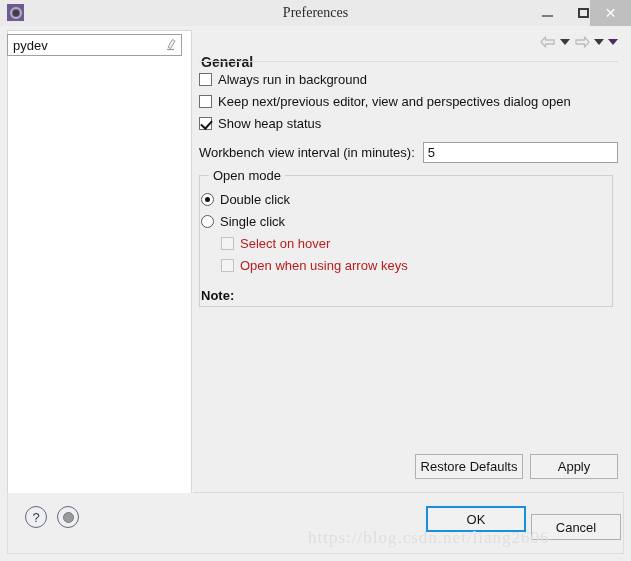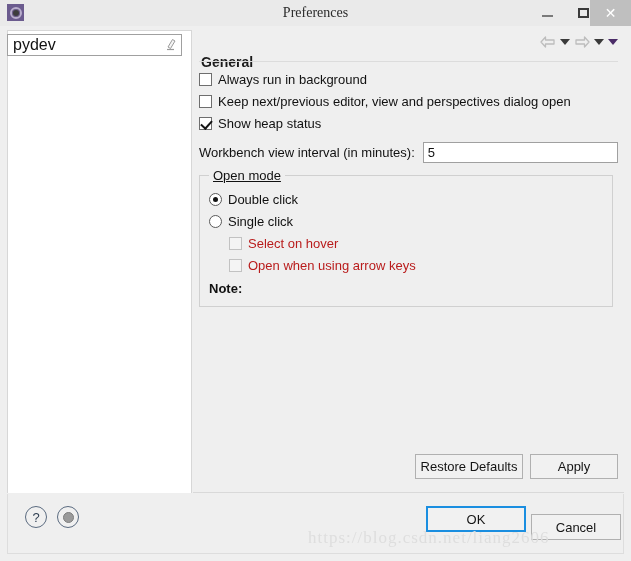--- a/index.html
+++ b/index.html
@@ -68,21 +68,21 @@
   }
   #filter-wrap {
     position: absolute; left: 7px; top: 34px;
     width: 175px; height: 22px;
   }
   #filter-input {
     width: 100%; height: 22px;
     border: 1px solid #a0a0a0;
     background: #ffffff;
     font-family: "Liberation Sans", sans-serif;
-    font-size: 16px; color: #111;
+    font-size: 13px; color: #111;
     padding: 0 22px 0 5px;
     outline: none;
   }
   #filter-clear {
     position: absolute; right: 4px; top: 3px;
     width: 15px; height: 15px;
     display: flex; align-items: center; justify-content: center;
   }
   #tree-area {
     position: absolute; left: 8px; top: 63px;
@@ -172,43 +172,43 @@
     position: relative;
     margin-top: 10px;
     width: 414px; height: 132px;
     border: 1px solid #d0d0d0;
     background: #efefef;
   }
   #openmode-legend {
     position: absolute; left: 9px; top: -8px;
     background: #efefef;
     padding: 0 4px;
-    font-size: 13px; color: #111; text-decoration: underline;
+    font-size: 13px; color: #111;
   }
   #openmode-body {
-    position: absolute; left: 9px; top: 12px;
+    position: absolute; left: 1px; top: 12px;
     width: 396px;
   }
   .radio {
     width: 13px; height: 13px; border-radius: 50%;
     border: 1px solid #5a5a5a;
     background: #ffffff;
     margin-right: 6px;
     flex: 0 0 auto;
     position: relative;
   }
   .radio.on::after {
     content: "";
     position: absolute; left: 3px; top: 3px;
     width: 5px; height: 5px; border-radius: 50%;
     background: #141414;
   }
   .indent { margin-left: 20px; }
   #note-row {
-    display: flex; align-items: flex-start;
+    display: flex; align-items: flex-end;
     height: 22px; margin-top: 5px;
     font-size: 13px; color: #111;
   }
   #note-label { font-weight: bold; margin-right: 5px; }
 
   
   .btn {
     border: 1px solid #b0b0b0;
     background: #f1f1f1;
     font-family: "Liberation Sans", sans-serif;

